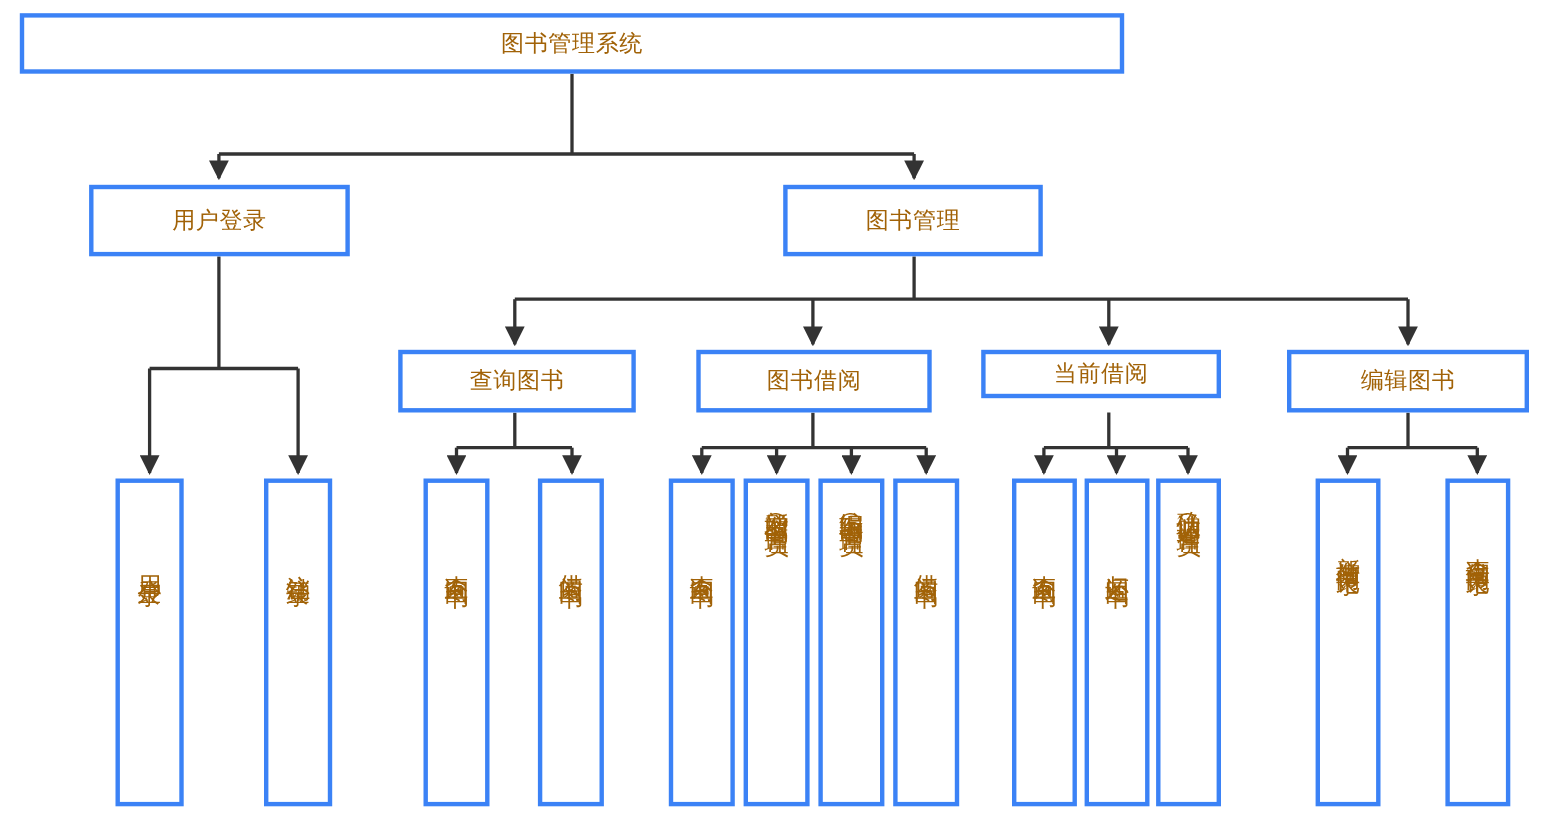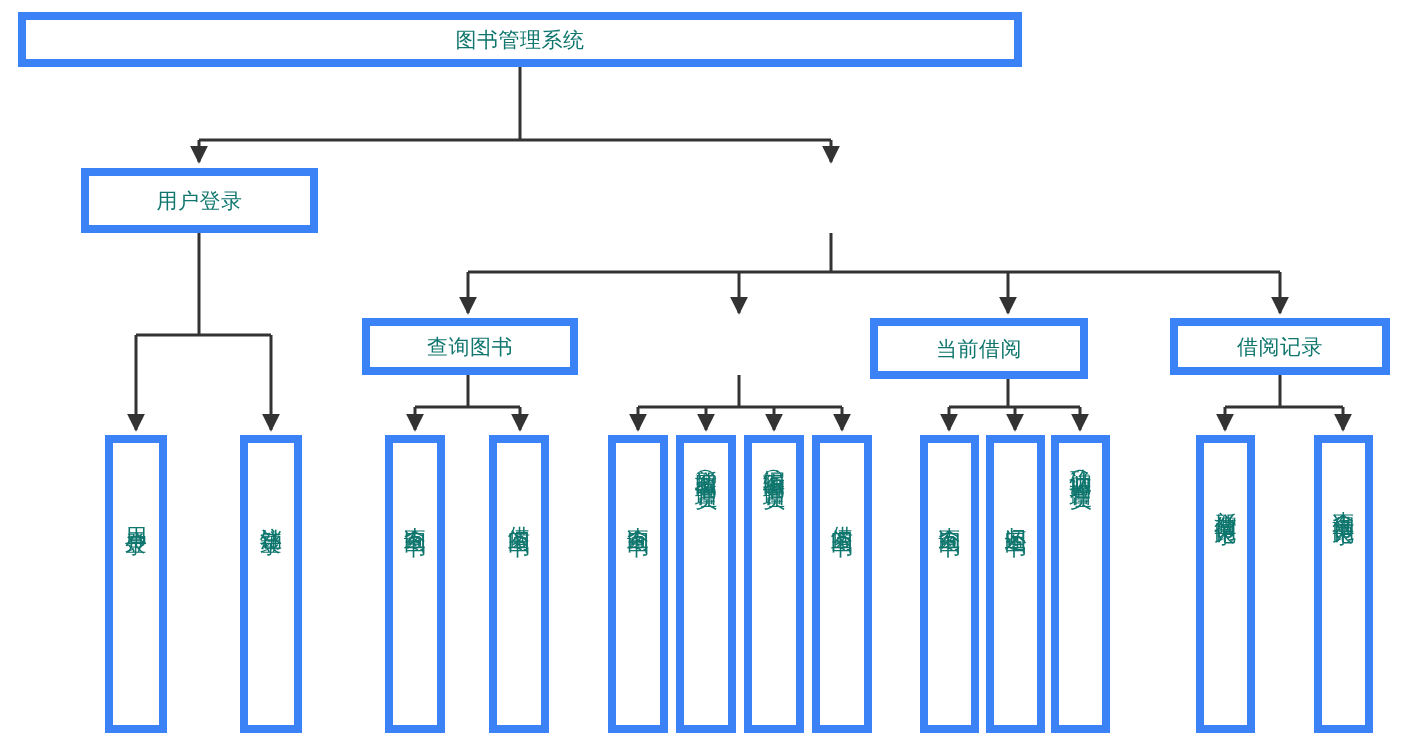--- a/index.html
+++ b/index.html
@@ -21,26 +21,26 @@
   #diagram-svg {
     position: absolute;
     left: 0;
     top: 0;
     width: 1405px;
     height: 747px;
   }
   .node {
     position: absolute;
     box-sizing: border-box;
-    border: 8px solid #3b82f6;
+    border: 4px solid #3b82f6;
     background: #ffffff;
     display: flex;
     align-items: center;
     justify-content: center;
-    color: #0f766e;
+    color: #a16207;
   }
   .node-label {
     text-align: center;
     line-height: 1.12;
     white-space: nowrap;
   }
   .horiz .node-label {
     font-size: 21px;
     letter-spacing: 0.5px;
   }
@@ -157,32 +157,38 @@
   </svg>
 
   <div class="node horiz" style="left:18px; top:12px; width:1004px; height:55px;">
     <span class="node-label">图书管理系统</span>
   </div>
 
   <div class="node horiz" style="left:81px; top:168px; width:237px; height:65px;">
     <span class="node-label">用户登录</span>
   </div>
 
+  <div class="node horiz" style="left:712px; top:168px; width:236px; height:65px;">
+    <span class="node-label">图书管理</span>
+  </div>
 
   <div class="node horiz" style="left:362px; top:318px; width:216px; height:57px;">
     <span class="node-label">查询图书</span>
   </div>
 
-
-  <div class="node horiz" style="left:870px; top:318px; width:218px; height:61px;">
+  <div class="node horiz" style="left:633px; top:318px; width:214px; height:57px;">
+    <span class="node-label">图书借阅</span>
+  </div>
+
+  <div class="node horiz" style="left:892px; top:318px; width:218px; height:44px;">
     <span class="node-label">当前借阅</span>
   </div>
 
   <div class="node horiz" style="left:1170px; top:318px; width:220px; height:57px;">
-    <span class="node-label">借阅记录</span>
+    <span class="node-label">编辑图书</span>
   </div>
 
   <div class="node leaf short" style="left:105px; top:435px; width:62px; height:298px;">
     <span class="node-label">用户登录</span>
   </div>
 
   <div class="node leaf short" style="left:240px; top:435px; width:62px; height:298px;">
     <span class="node-label">注销登录</span>
   </div>
 

